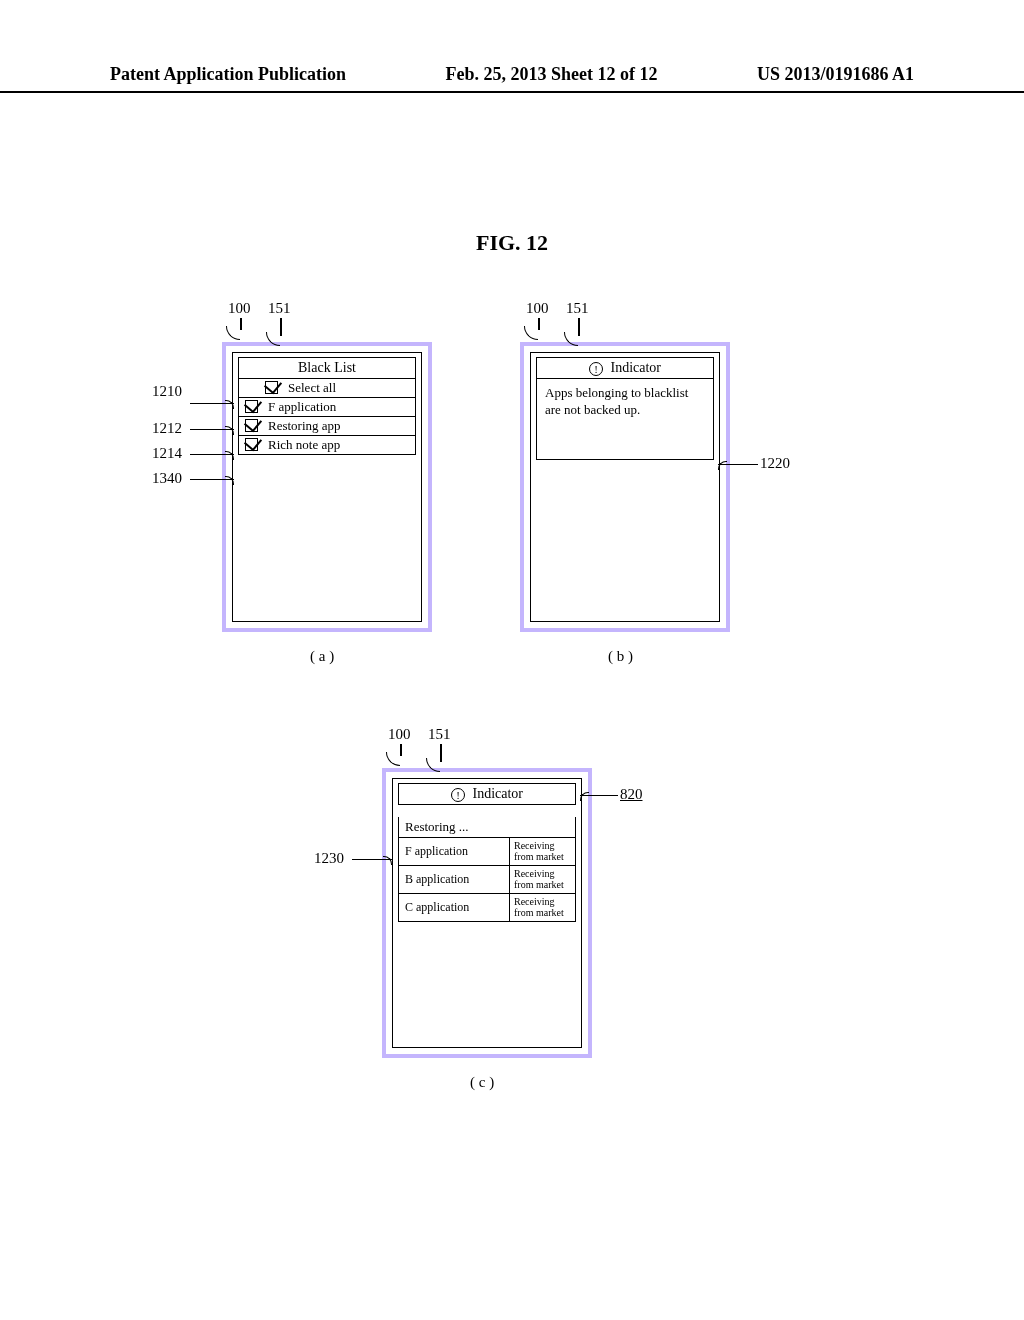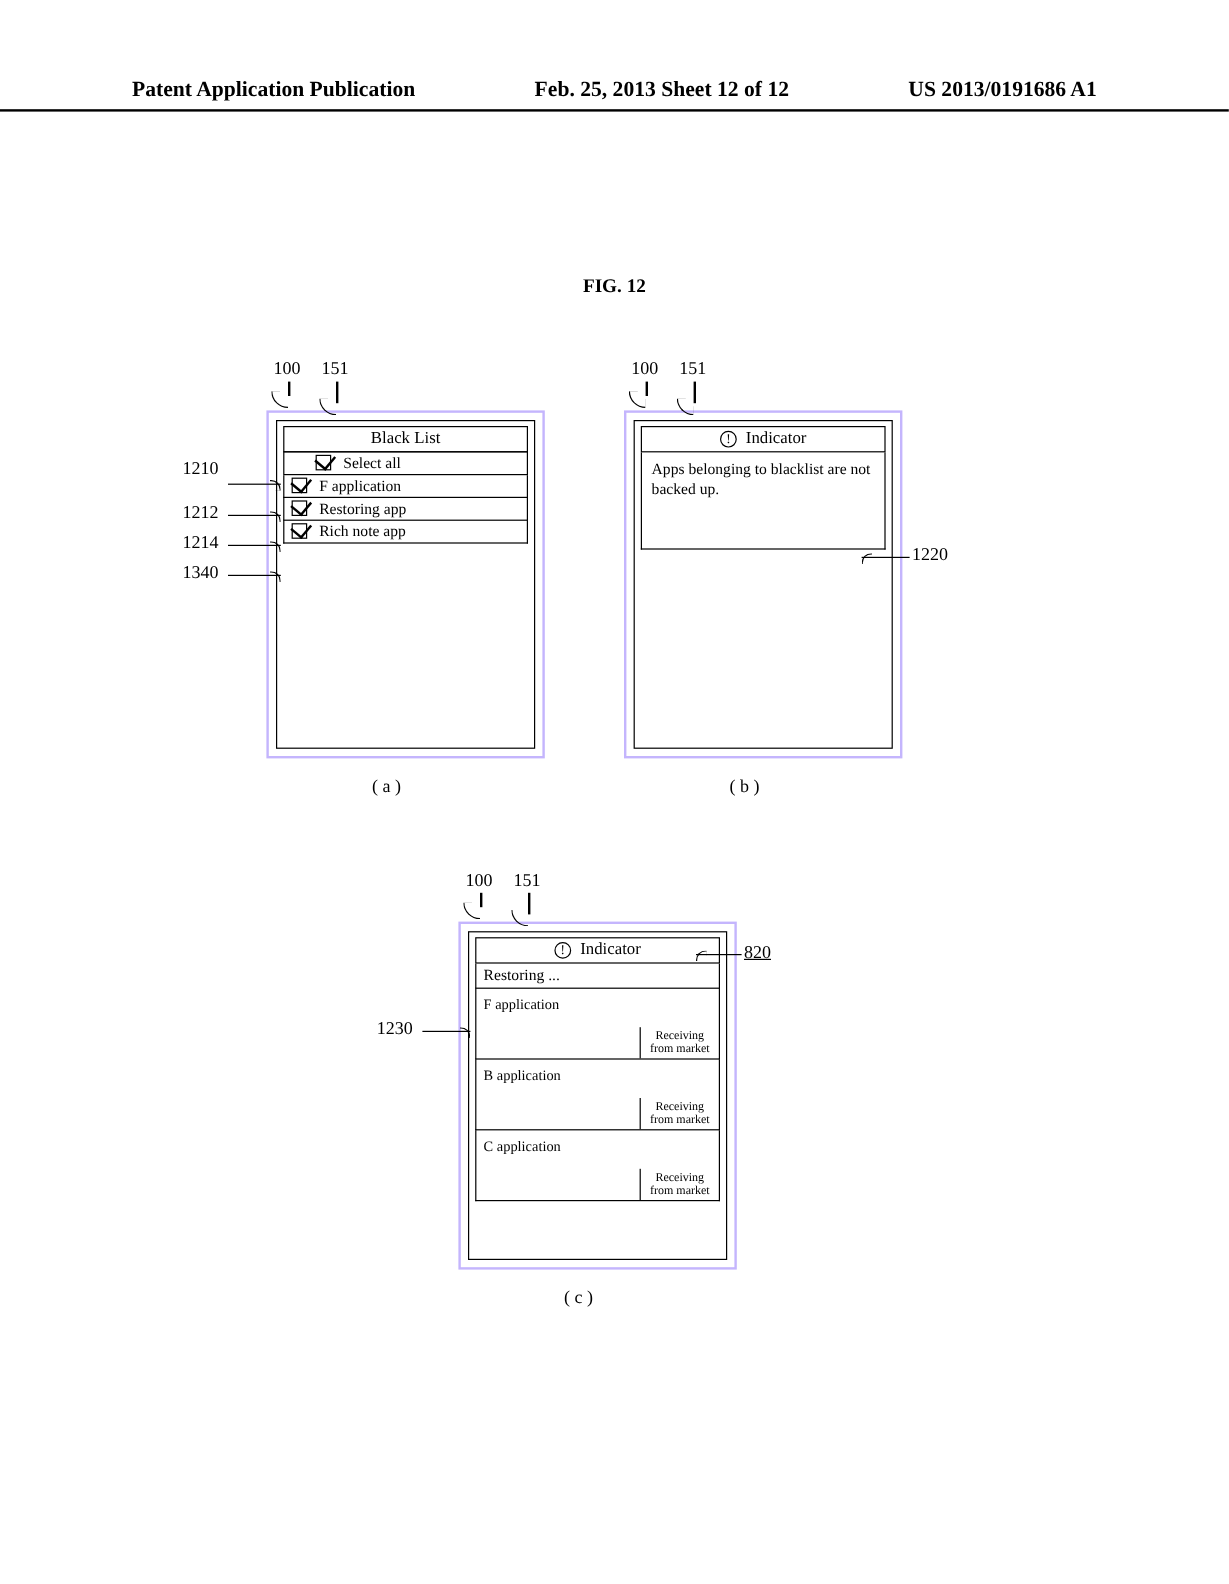--- a/index.html
+++ b/index.html
@@ -23,36 +23,36 @@
     font-weight: bold;
     border-bottom: 2px solid #000;
     padding-bottom: 6px;
   }
   .fig-title {
     position: absolute;
     top: 230px;
     left: 0;
     width: 100%;
     text-align: center;
-    font-size: 16px;
+    font-size: 22px;
     font-weight: bold;
   }
   .canvas {
     position: absolute;
     top: 300px;
     left: 0;
     width: 1024px;
     height: 900px;
   }
   
   .phone {
     position: absolute;
-    width: 232px;
+    width: 210px;
     height: 290px;
-    border: 2px solid #c4b5fd;
+    border: 4px solid #c4b5fd;
   }
   .screen {
     position: absolute;
     top: 6px; left: 6px; right: 6px; bottom: 6px;
     border: 1.5px solid #000;
   }
   .screen-inner {
     padding: 4px 5px;
     font-family: "Times New Roman", serif;
     font-size: 13px;
@@ -114,33 +114,32 @@
     padding: 0;
     display: flex;
     align-items: stretch;
     font-size: 12px;
   }
   .rest-head {
     border: 1.5px solid #000;
     border-top: none;
     padding: 2px 6px;
     font-size: 13px;
+    margin-top: 12px;
   }
   .rest-row .app-name {
     flex: 1;
     padding: 6px 6px;
   }
   .rest-row .status {
     border-left: 1.5px solid #000;
     font-size: 10px;
     line-height: 1.1;
     padding: 2px 4px;
-    text-align: center;
     width: 66px;
-    margin-top: 32px;
   }
 
   
   .lbl {
     position: absolute;
     font-size: 15px;
   }
   .lead {
     position: absolute;
     border-top: 1.5px solid #000;

